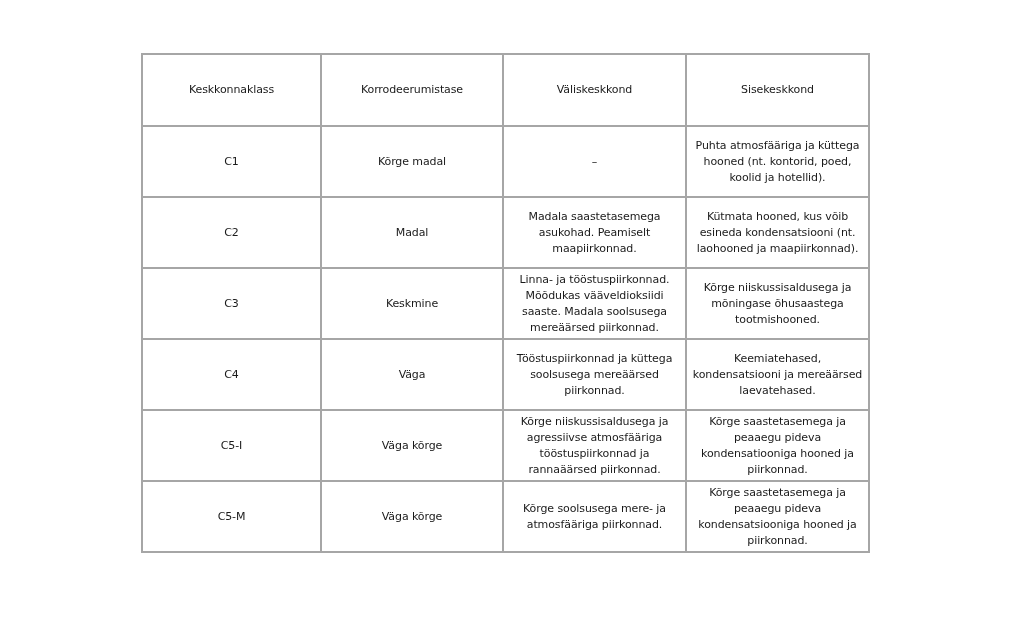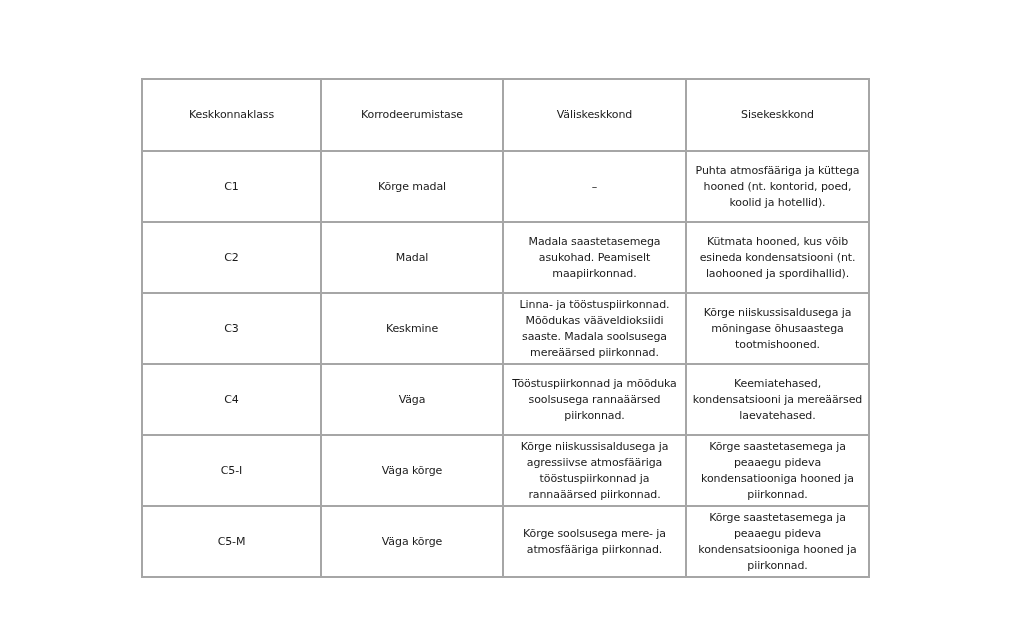--- a/index.html
+++ b/index.html
@@ -11,21 +11,21 @@
     position: relative;
     width: 1009px;
     height: 631px;
     background: #ffffff;
     overflow: hidden;
     font-family: "DejaVu Sans", "Liberation Sans", sans-serif;
   }
   table.env-table {
     position: absolute;
     left: 141px;
-    top: 78px;
+    top: 53px;
     width: 727px;
     border-collapse: collapse;
     table-layout: fixed;
     border: 2px solid #a6a6a6;
   }
   table.env-table th,
   table.env-table td {
     border: 2px solid #a6a6a6;
     text-align: center;
     vertical-align: middle;
@@ -63,32 +63,32 @@
         <tr>
           <td>C1</td>
           <td>Kõrge madal</td>
           <td>–</td>
           <td>Puhta atmosfääriga ja küttega hooned (nt. kontorid, poed, koolid ja hotellid).</td>
         </tr>
         <tr>
           <td>C2</td>
           <td>Madal</td>
           <td>Madala saastetasemega asukohad. Peamiselt maapiirkonnad.</td>
-          <td>Kütmata hooned, kus võib esineda kondensatsiooni (nt. laohooned ja spordihallid).</td>
+          <td>Kütmata hooned, kus võib esineda kondensatsiooni (nt. laohooned ja maapiirkonnad).</td>
         </tr>
         <tr>
           <td>C3</td>
           <td>Keskmine</td>
           <td>Linna- ja tööstuspiirkonnad. Mõõdukas vääveldioksiidi saaste. Madala soolsusega mereäärsed piirkonnad.</td>
           <td>Kõrge niiskussisaldusega ja mõningase õhusaastega tootmishooned.</td>
         </tr>
         <tr>
           <td>C4</td>
           <td>Väga</td>
-          <td>Tööstuspiirkonnad ja mõõduka soolsusega rannaäärsed piirkonnad.</td>
+          <td>Tööstuspiirkonnad ja küttega soolsusega mereäärsed piirkonnad.</td>
           <td>Keemiatehased, kondensatsiooni ja mereäärsed laevatehased.</td>
         </tr>
         <tr>
           <td>C5-I</td>
           <td>Väga kõrge</td>
           <td>Kõrge niiskussisaldusega ja agressiivse atmosfääriga tööstuspiirkonnad ja rannaäärsed piirkonnad.</td>
           <td>Kõrge saastetasemega ja peaaegu pideva kondensatiooniga hooned ja piirkonnad.</td>
         </tr>
         <tr>
           <td>C5-M</td>

